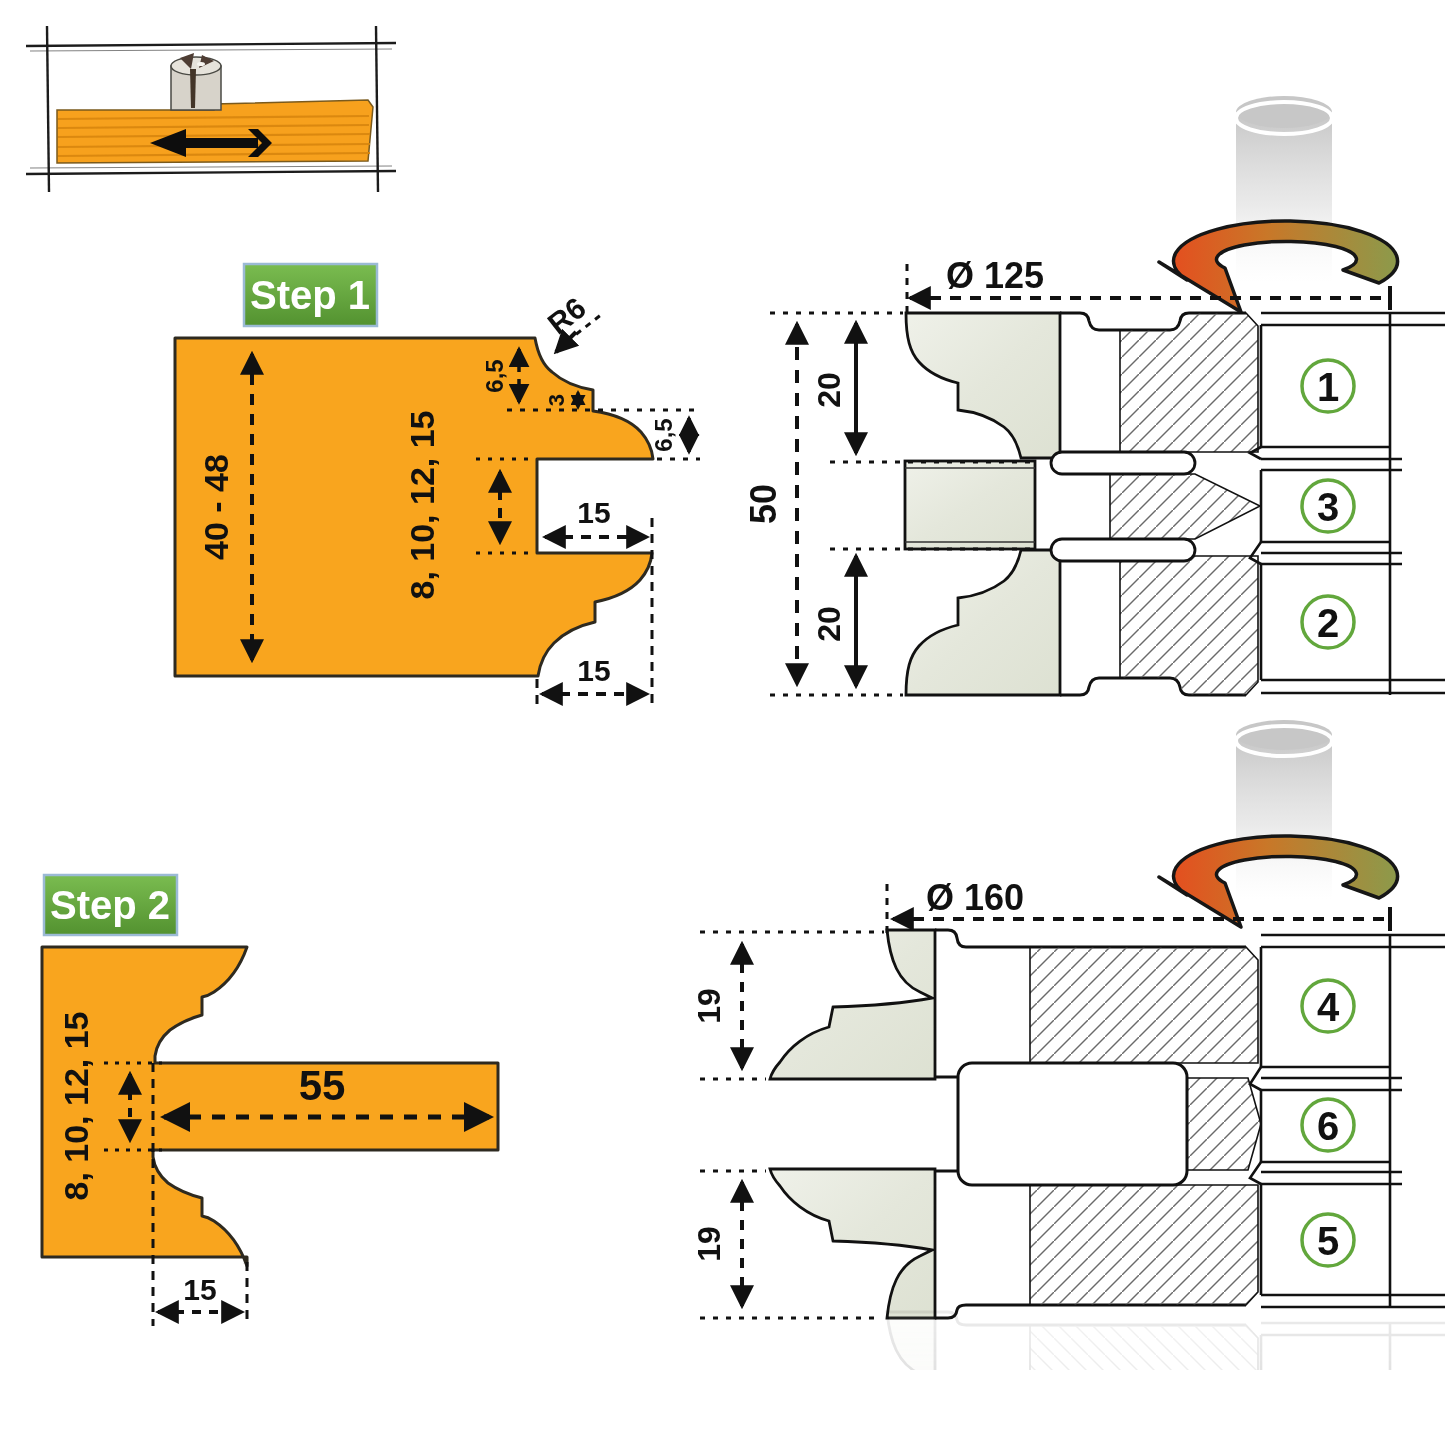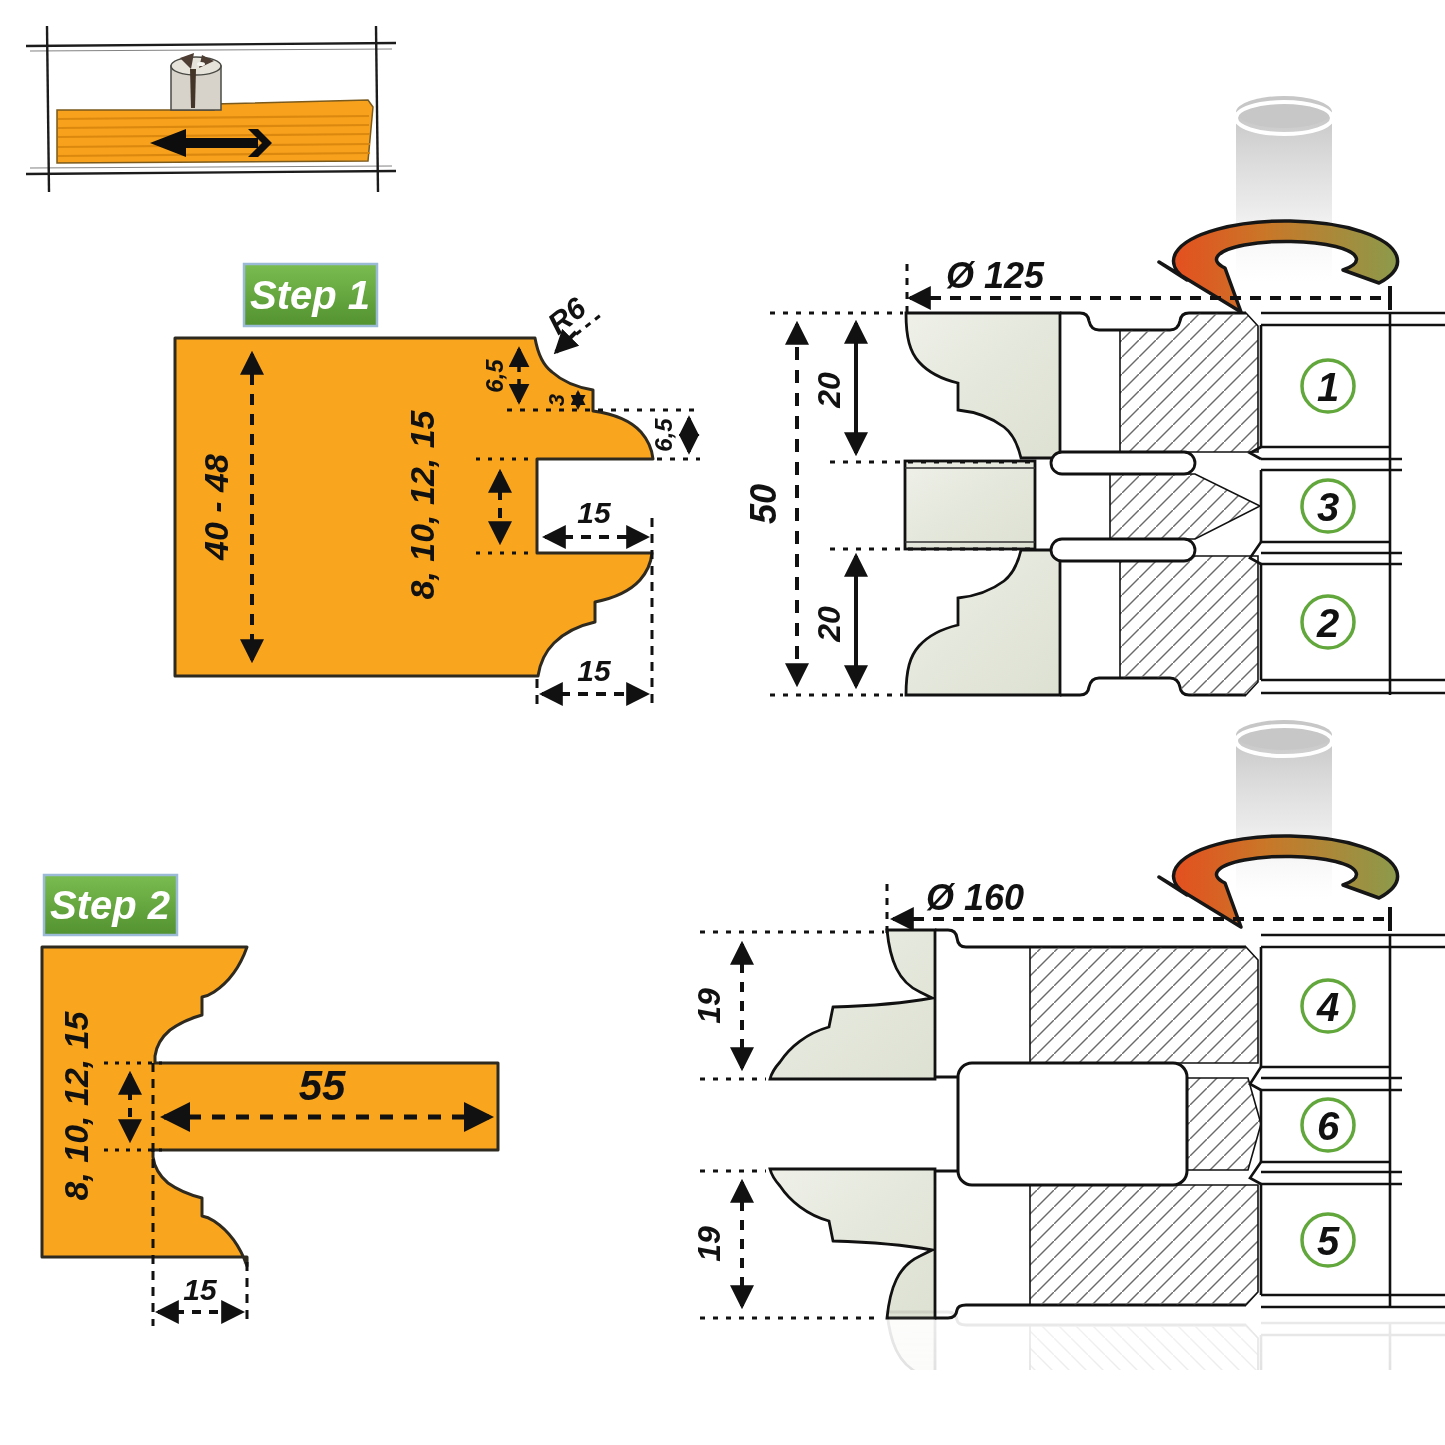--- a/index.html
+++ b/index.html
@@ -1,16 +1,16 @@
 <!DOCTYPE html>
 <html><head>
 <meta charset="utf-8">
 <style>
   html,body{margin:0;padding:0;background:#fff;}
-  .stage{width:1252px;height:1445px;position:relative;background:#fff;font-style:italic;}
+  .stage{width:1252px;height:1445px;position:relative;background:#fff;}
   svg{display:block;}
   svg text{font-family:"Liberation Sans",sans-serif;font-weight:bold;fill:#111;}
   .t42{font-size:42px}
   .t36{font-size:36px}
   .t34{font-size:34px}
   .t32{font-size:32px}
   .t30{font-size:30px}
   .t24{font-size:24px}
   .t22{font-size:22px}
   .lbl{font-size:40px;fill:#ffffff}

